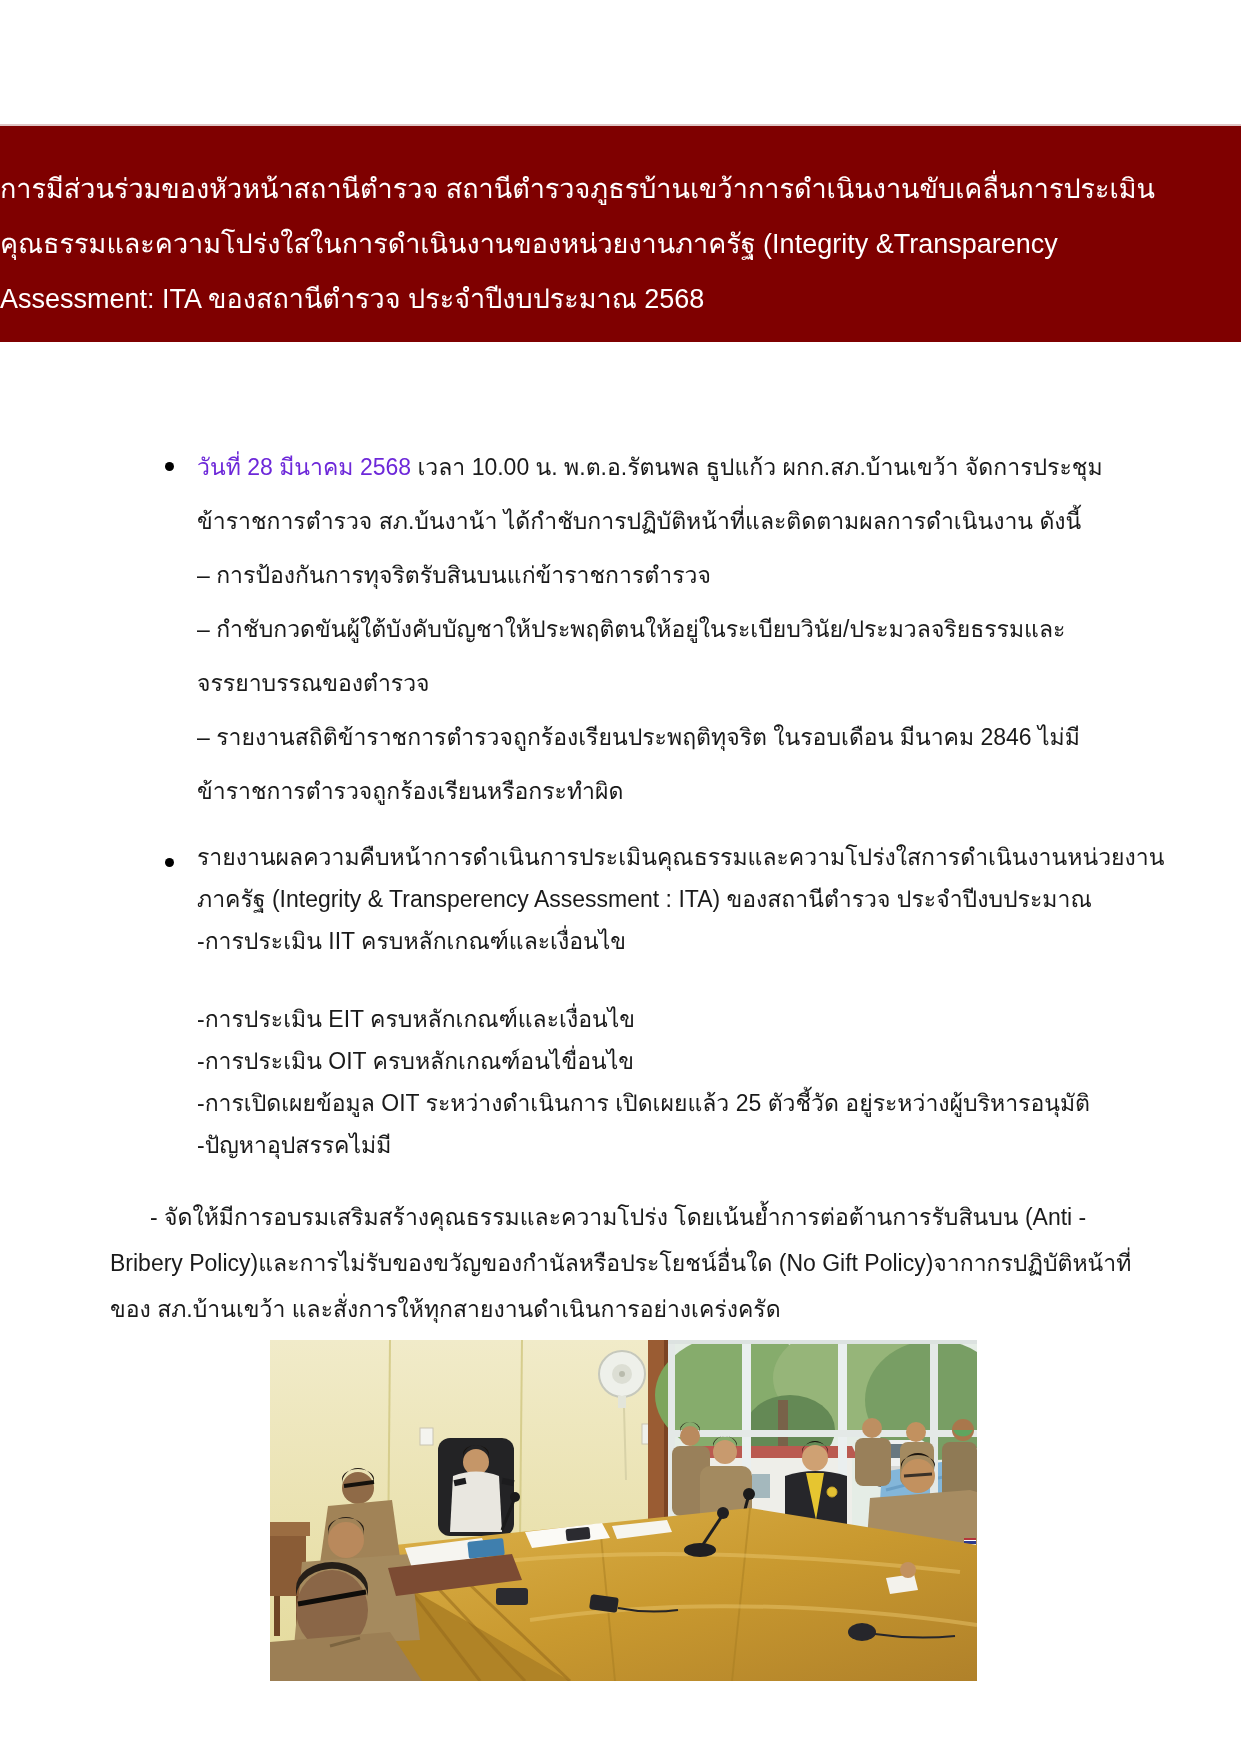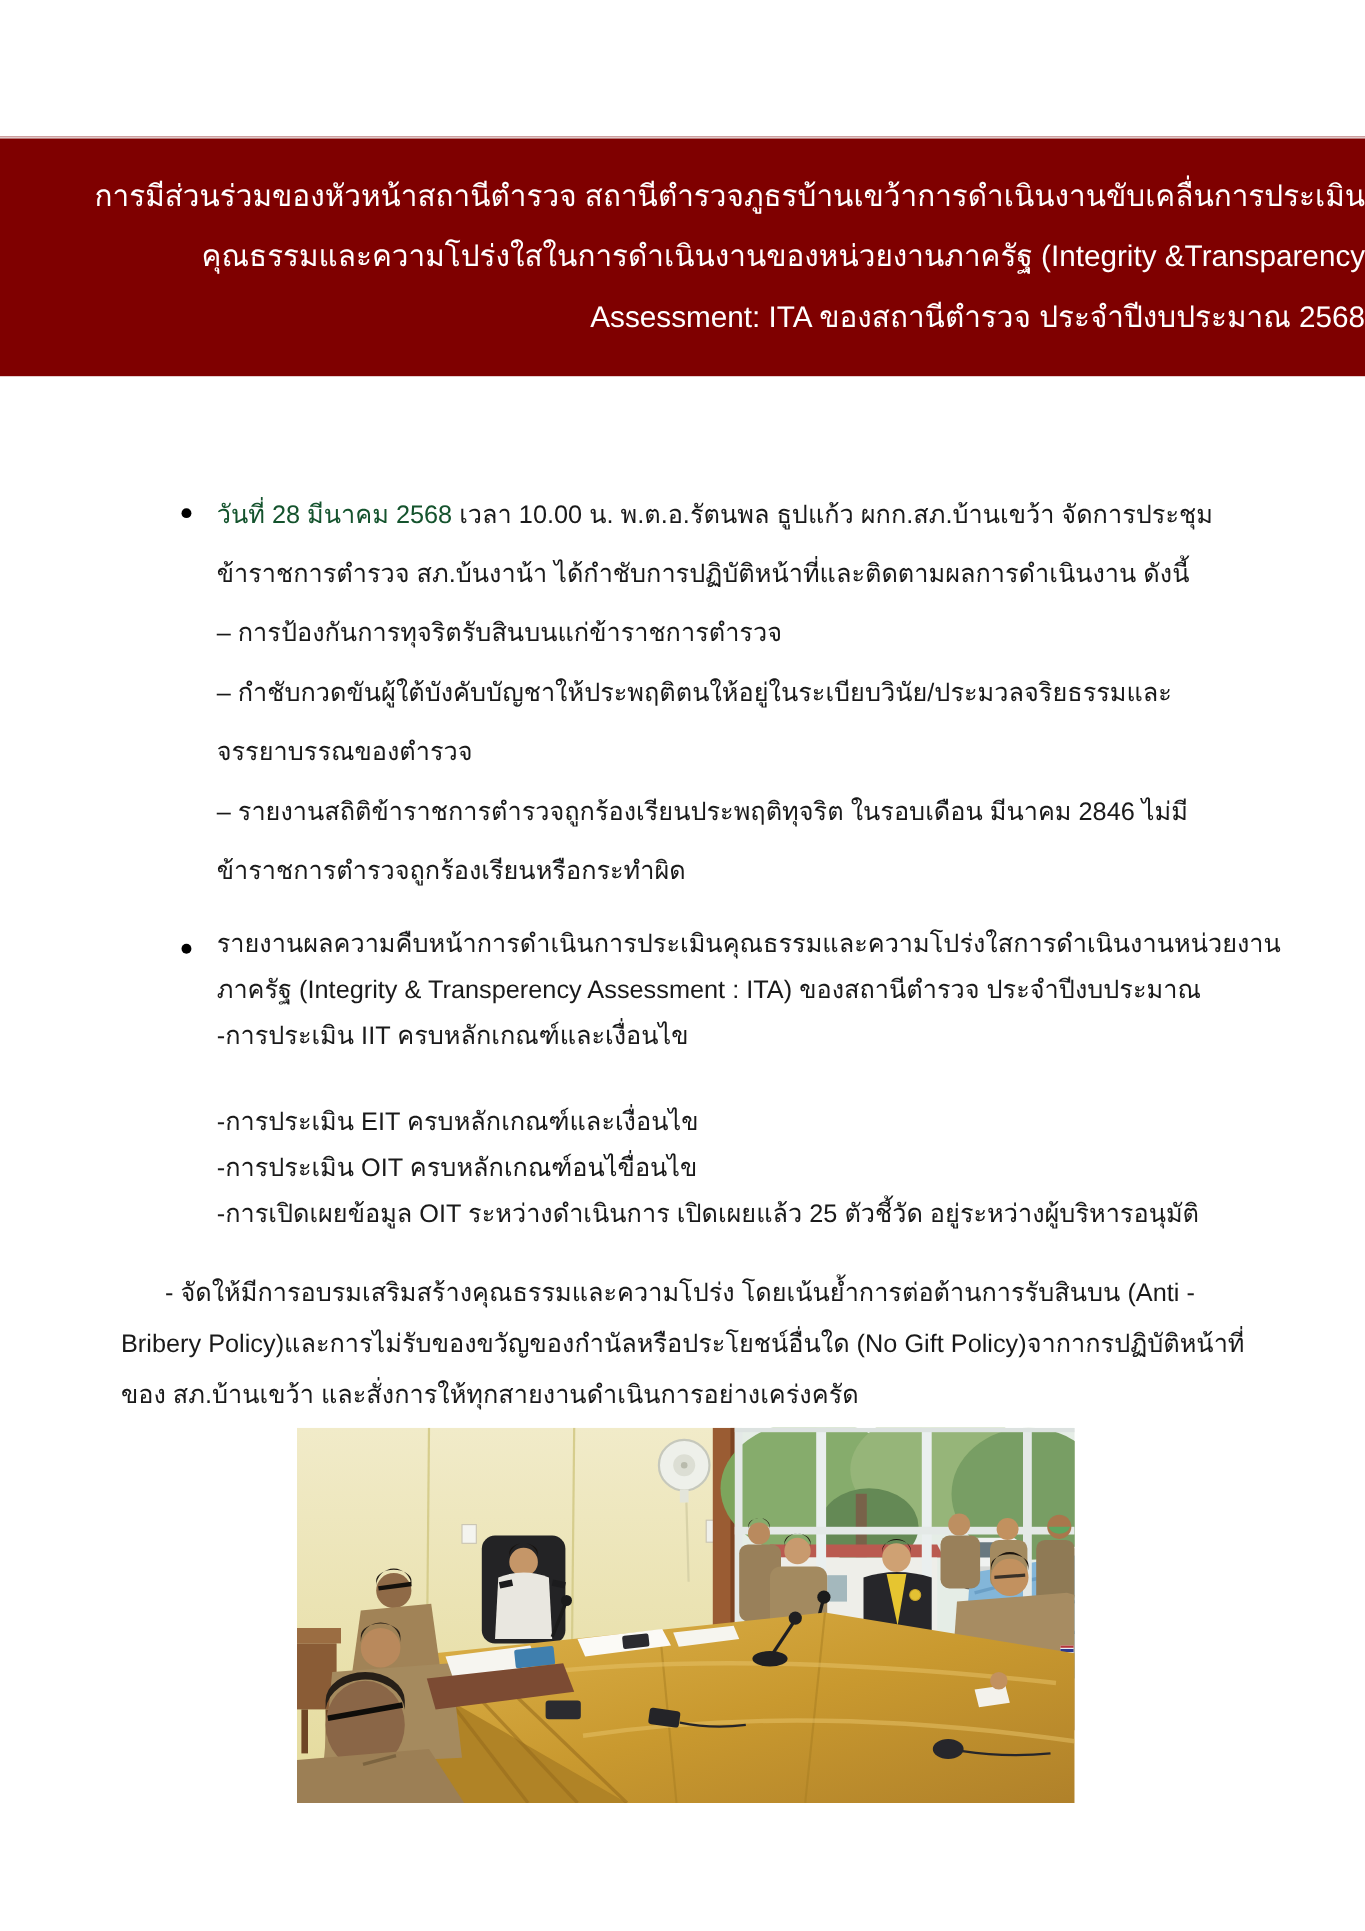--- a/index.html
+++ b/index.html
@@ -1,30 +1,30 @@
 <!DOCTYPE html>
 <html><head>
 <meta charset="utf-8">
 <style>
   html,body{margin:0;padding:0;background:#ffffff;}
   .page{position:relative;width:1241px;height:1755px;background:#ffffff;overflow:hidden;
         font-family:"Liberation Sans",sans-serif;}
   
   .banner{margin-top:124px;width:1241px;height:218px;background:#7f0000;box-sizing:border-box;
-          padding-top:25px;text-align:right;border-top:2px solid #e0c6c6;}
+          padding-top:36px;text-align:left;border-top:2px solid #e0c6c6;}
   .banner-line{color:#ffffff;font-size:27px;line-height:55px;white-space:nowrap;}
   
   .content{padding-left:110px;padding-top:98px;color:#1a1a1a;}
   .bullet-item{position:relative;padding-left:87px;}
   .bullet-dot{position:absolute;left:55px;top:22px;width:9px;height:9px;border-radius:50%;background:#000;}
   .b1 .text-line{font-size:23px;line-height:54px;white-space:nowrap;}
   .b2{margin-top:18px;}
   .b2 .text-line{font-size:23px;line-height:42px;white-space:nowrap;}
   .gap{height:36px;}
-  .date-red{color:#14532d;}
+  .date-red{color:#6d28d9;}
   .closing{margin-top:28px;}
   .closing .text-line{font-size:23px;line-height:46px;white-space:nowrap;}
   .closing .indent-first{padding-left:40px;}
   
   .photo-wrap{margin-top:8px;margin-left:160px;width:707px;height:341px;line-height:0;}
 </style>
 </head>
 <body>
 
 <div class="page">
@@ -50,20 +50,21 @@
 
     <div class="bullet-item b2">
       <span class="bullet-dot"></span>
       <div class="text-line">รายงานผลความคืบหน้าการดำเนินการประเมินคุณธรรมและความโปร่งใสการดำเนินงานหน่วยงาน</div>
       <div class="text-line">ภาครัฐ (Integrity &amp; Transperency Assessment : ITA) ของสถานีตำรวจ ประจำปีงบประมาณ</div>
       <div class="text-line">-การประเมิน IIT ครบหลักเกณฑ์และเงื่อนไข</div>
       <div class="gap"></div>
       <div class="text-line">-การประเมิน EIT ครบหลักเกณฑ์และเงื่อนไข</div>
       <div class="text-line">-การประเมิน OIT ครบหลักเกณฑ์อนไขื่อนไข</div>
       <div class="text-line">-การเปิดเผยข้อมูล OIT ระหว่างดำเนินการ เปิดเผยแล้ว 25 ตัวชี้วัด อยู่ระหว่างผู้บริหารอนุมัติ</div>
+      <div class="text-line">-ปัญหาอุปสรรคไม่มี</div>
     </div>
 
     <div class="closing">
       <div class="text-line indent-first">-  จัดให้มีการอบรมเสริมสร้างคุณธรรมและความโปร่ง โดยเน้นย้ำการต่อต้านการรับสินบน (Anti -</div>
       <div class="text-line">Bribery Policy)และการไม่รับของขวัญของกำนัลหรือประโยชน์อื่นใด (No Gift Policy)จากากรปฏิบัติหน้าที่</div>
       <div class="text-line">ของ สภ.บ้านเขว้า และสั่งการให้ทุกสายงานดำเนินการอย่างเคร่งครัด</div>
     </div>
 
     <div class="photo-wrap">
       <svg width="707" height="341" viewBox="0 0 707 341" xmlns="http://www.w3.org/2000/svg">

